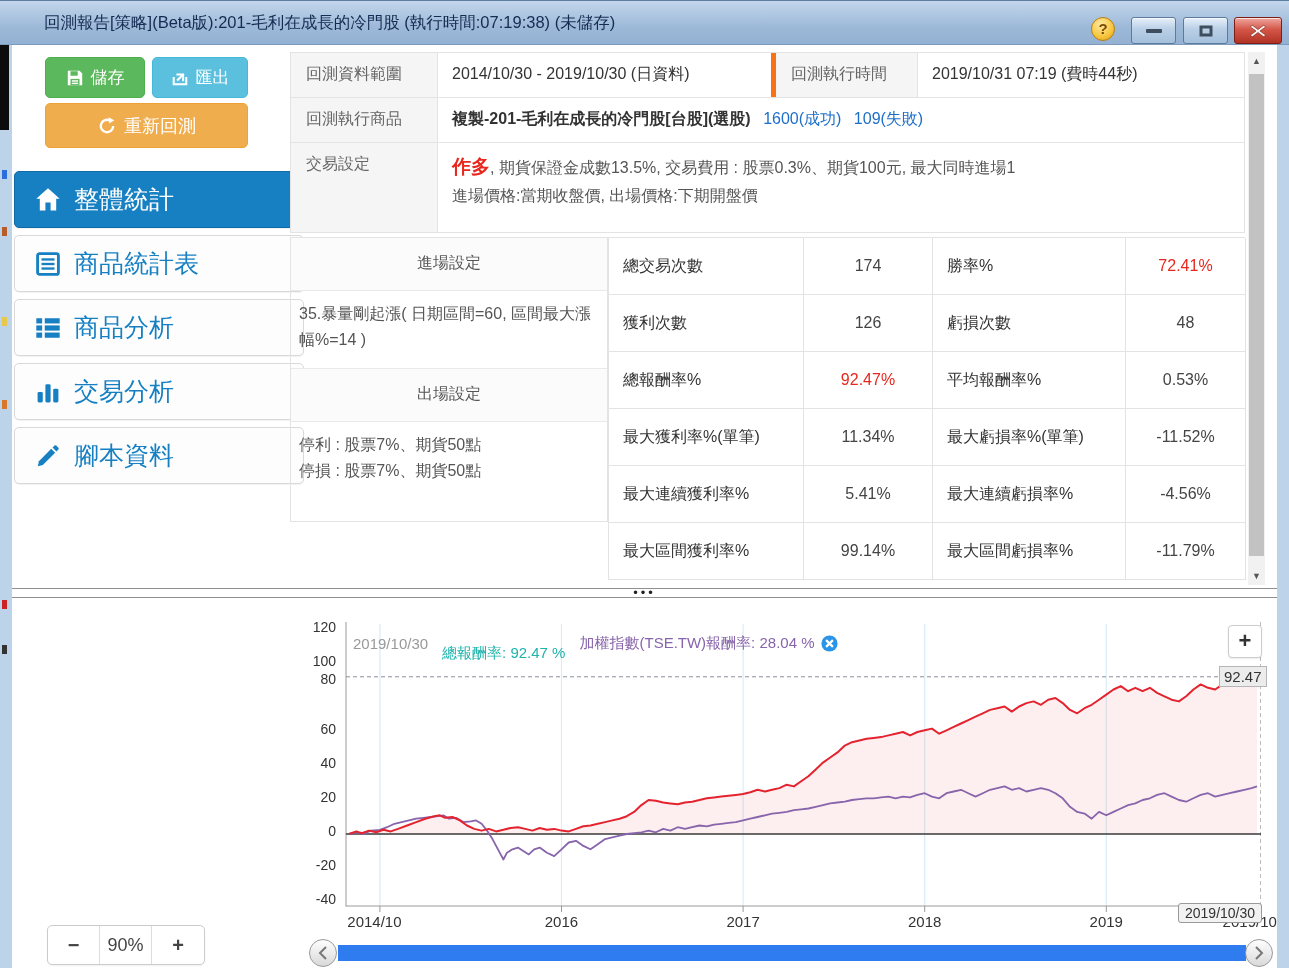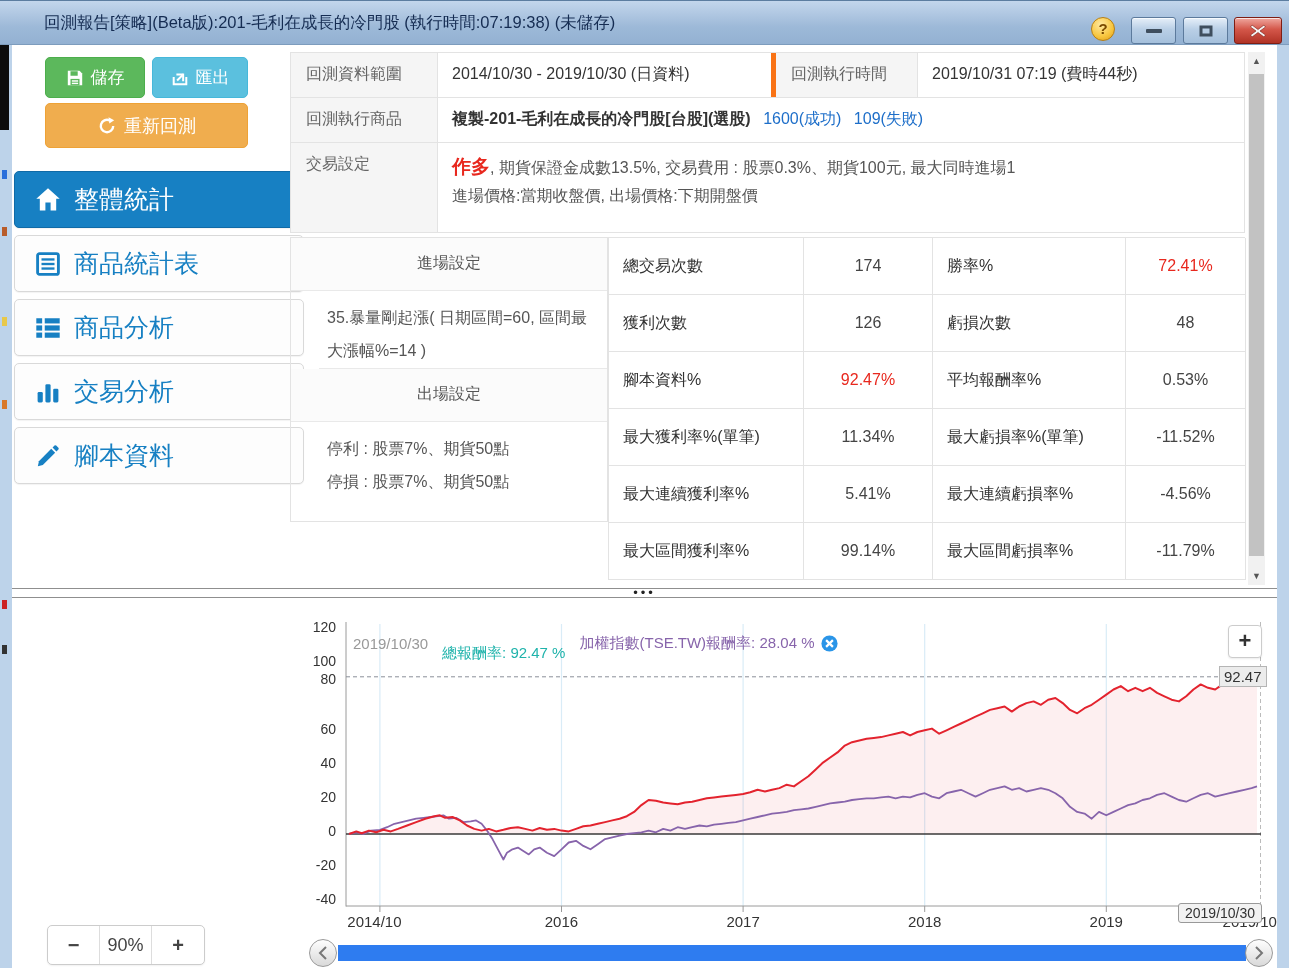--- a/index.html
+++ b/index.html
@@ -58,21 +58,21 @@
   .row-h90 { height:90px; }
   .bold { font-weight:bold; }
   .blue-link { color:#1d6ec9; margin-left:8px; }
   .trade-dir { color:#e8281e; font-weight:bold; font-size:19px; }
   .trade-rest { color:#555; }
   .trade-line2 { color:#555; margin-top:6px; }
 
   
   .stats-left { position:absolute; left:278px; top:192px; width:318px; border:1px solid #e3e3e3; font-size:16px; color:#555; }
   .sl-header { height:53px; background:#fbfbfb; text-align:center; padding-top:15px; border-bottom:1px solid #e9e9e9; }
-  .sl-body { padding:10px 8px 0 8px; line-height:33px; border-bottom:1px solid #e9e9e9;margin-left:28px; }
+  .sl-body { padding:10px 8px 0 8px; line-height:26px; border-bottom:1px solid #e9e9e9; }
   .sl-body.b1 { height:78px; }
   .sl-body.b2 { height:99px; border-bottom:none; }
 
   
   .stats-grid { position:absolute; left:596px; top:192px; width:637px;
     display:grid; grid-template-columns:195px 129px 193px 120px; grid-auto-rows:57px;
     border-top:1px solid #e3e3e3; border-left:1px solid #e3e3e3; font-size:16px; }
   .cell { border-right:1px solid #e3e3e3; border-bottom:1px solid #e3e3e3; display:flex; align-items:center; }
   .cell.lab { padding-left:14px; color:#333; background:#fff; }
   .cell.val { justify-content:center; color:#444; }
@@ -271,21 +271,21 @@
 
     <div class="stats-grid" id="stats-grid">
         <div class="cell lab">總交易次數</div>
         <div class="cell val">174</div>
         <div class="cell lab">勝率%</div>
         <div class="cell val red">72.41%</div>
         <div class="cell lab">獲利次數</div>
         <div class="cell val">126</div>
         <div class="cell lab">虧損次數</div>
         <div class="cell val">48</div>
-        <div class="cell lab">腳本資料%</div>
+        <div class="cell lab">總報酬率%</div>
         <div class="cell val red">92.47%</div>
         <div class="cell lab">平均報酬率%</div>
         <div class="cell val">0.53%</div>
         <div class="cell lab">最大獲利率%(單筆)</div>
         <div class="cell val">11.34%</div>
         <div class="cell lab">最大虧損率%(單筆)</div>
         <div class="cell val">-11.52%</div>
         <div class="cell lab">最大連續獲利率%</div>
         <div class="cell val">5.41%</div>
         <div class="cell lab">最大連續虧損率%</div>

